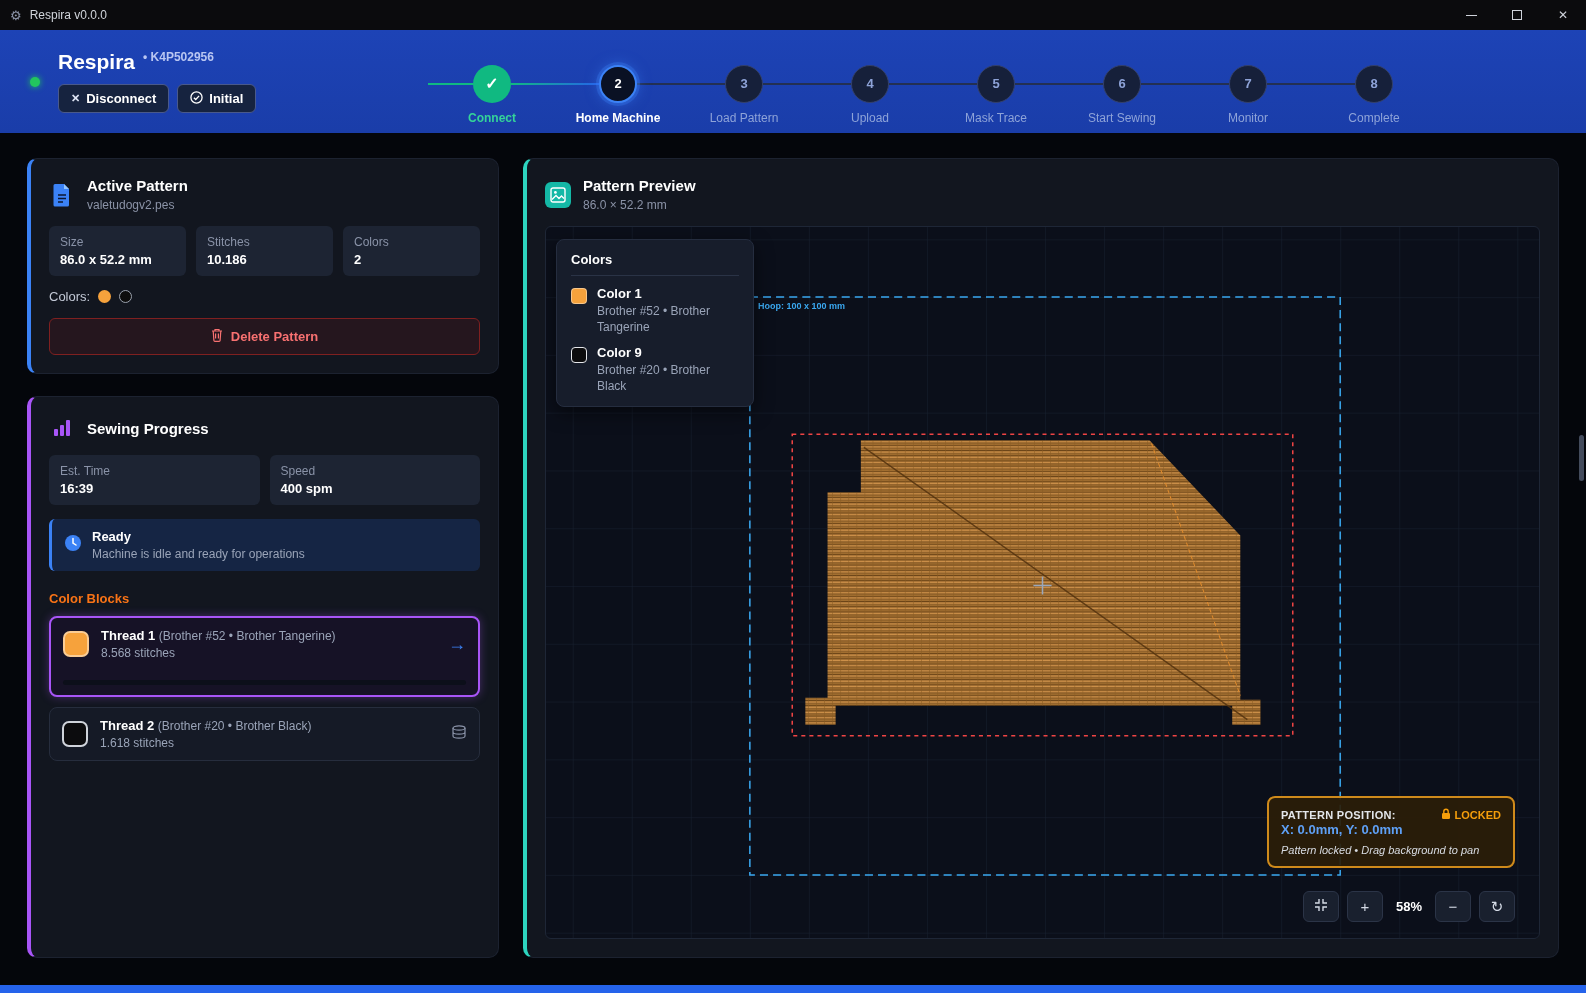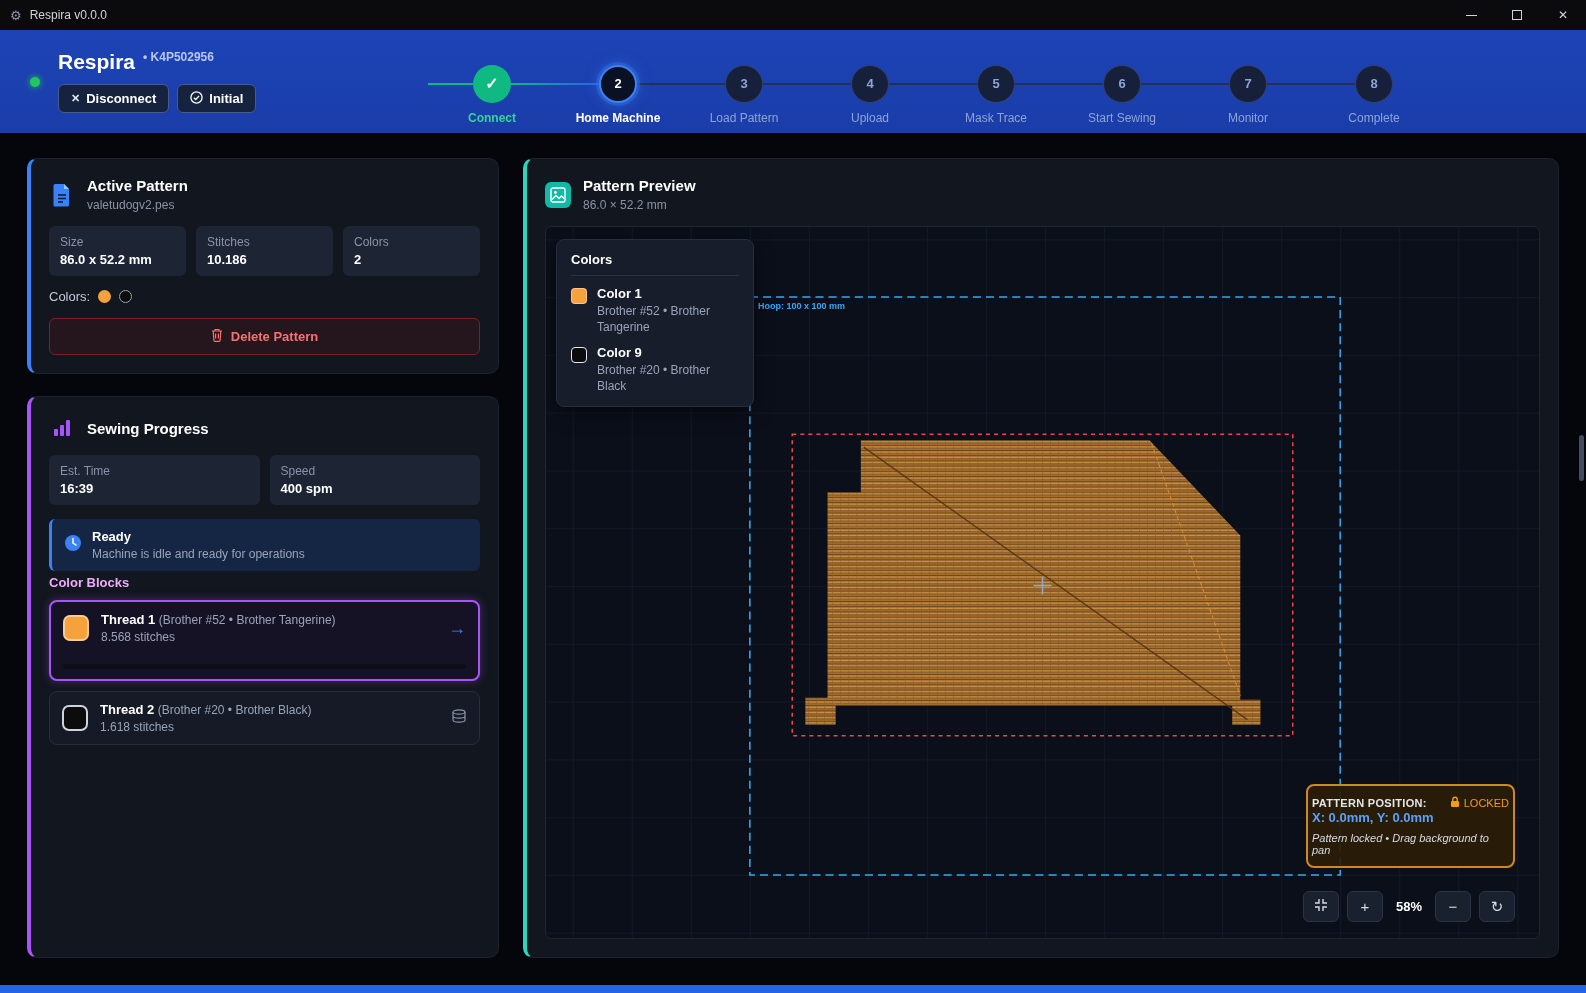--- a/index.html
+++ b/index.html
@@ -67,21 +67,21 @@
   .dot { width:13px; height:13px; border-radius:50%; }
   .dot.orange { background:#f6a23c; }
   .dot.black { background:#0d0d0d; border:1.5px solid #9aa1ad; }
 
   .delete-btn { margin-top:14px; width:100%; height:37px; background:rgba(153,27,27,.14); border:1px solid #7f2020; border-radius:6px; color:#f87171; font-size:13px; font-weight:bold; display:flex; align-items:center; justify-content:center; gap:8px; cursor:pointer; }
 
   .status-box { margin-top:14px; background:#152544; border-left:3px solid #3b82f6; border-radius:6px; padding:10px 12px; display:flex; gap:10px; align-items:center; }
   .status-title { font-size:13px; font-weight:bold; color:#ffffff; }
   .status-text { font-size:12px; color:#9aa4b8; margin-top:3px; }
 
-  .blocks-label { margin-top:4px; font-size:13px; font-weight:bold; color:#f0abfc; }
+  .blocks-label { margin-top:20px; font-size:13px; font-weight:bold; color:#f97316; }
 
   .thread-item { margin-top:10px; border-radius:8px; padding:10px 12px; display:flex; align-items:center; gap:12px; cursor:pointer; }
   .thread-item.active { background:#161226; border:2px solid #a855f7; box-shadow:0 0 10px rgba(168,85,247,.35); flex-wrap:wrap; }
   .thread-item.inactive { background:#151a26; border:1px solid #262d3d; }
   .swatch { width:26px; height:26px; border-radius:7px; flex:0 0 auto; }
   .swatch.orange { background:#f6a23c; border:2px solid rgba(255,255,255,.45); }
   .swatch.black { background:#0c0c0e; border:2px solid #cfd3da; }
   .thread-text { flex:1 1 auto; }
   .thread-name { font-size:13px; color:#ffffff; }
   .thread-name b { font-weight:bold; }
@@ -98,24 +98,24 @@
   .colors-panel-title { font-size:13px; font-weight:bold; color:#ffffff; padding-bottom:8px; border-bottom:1px solid #2a3346; }
   .color-entry { display:flex; gap:10px; margin-top:10px; align-items:flex-start; }
   .mini-swatch { width:16px; height:16px; border-radius:4px; flex:0 0 auto; margin-top:2px; }
   .mini-swatch.orange { background:#f6a23c; border:1px solid rgba(255,255,255,.4); }
   .mini-swatch.black { background:#0c0c0e; border:1.5px solid #e5e7eb; }
   .color-entry-name { font-size:13px; font-weight:bold; color:#ffffff; }
   .color-entry-detail { font-size:12px; color:#9aa4b8; margin-top:3px; line-height:1.3; }
 
   .hoop-label { position:absolute; left:212px; top:74px; font-size:9px; font-weight:bold; color:#3aa8f0; }
 
-  .pos-box { position:absolute; right:24px; bottom:70px; width:209px; background:rgba(43,29,8,.92); border:2px solid #cf8a1b; border-radius:8px; padding:10px 4px; }
+  .pos-box { position:absolute; right:24px; bottom:70px; width:248px; background:rgba(43,29,8,.92); border:2px solid #cf8a1b; border-radius:8px; padding:10px 12px; }
   .pos-row1 { display:flex; justify-content:space-between; align-items:center; }
   .pos-label { font-size:11px; font-weight:bold; color:#e3e6ea; letter-spacing:.3px; }
-  .pos-locked { display:flex; align-items:center; gap:4px; font-size:11px; font-weight:normal; color:#f59e0b; }
+  .pos-locked { display:flex; align-items:center; gap:4px; font-size:11px; font-weight:bold; color:#f59e0b; }
   .pos-coords { font-size:13px; font-weight:bold; color:#5ea0f6; }
   .pos-hint { font-size:11px; font-style:italic; color:#d7dbe2; margin-top:7px; }
 
   .zoom-bar { position:absolute; right:24px; bottom:16px; display:flex; align-items:center; gap:8px; }
   .zoom-btn { width:36px; height:31px; background:#19202e; border:1px solid #2b3447; border-radius:6px; color:#d5dbe6; font-size:15px; display:flex; align-items:center; justify-content:center; cursor:pointer; }
   .zoom-level { font-size:13px; font-weight:bold; color:#ffffff; min-width:36px; text-align:center; }
 
   .footer-strip { height:8px; background:#2563eb; }
   .scroll-thumb { position:absolute; right:2px; top:435px; width:5px; height:46px; background:#434b5c; border-radius:3px; }
 </style>

